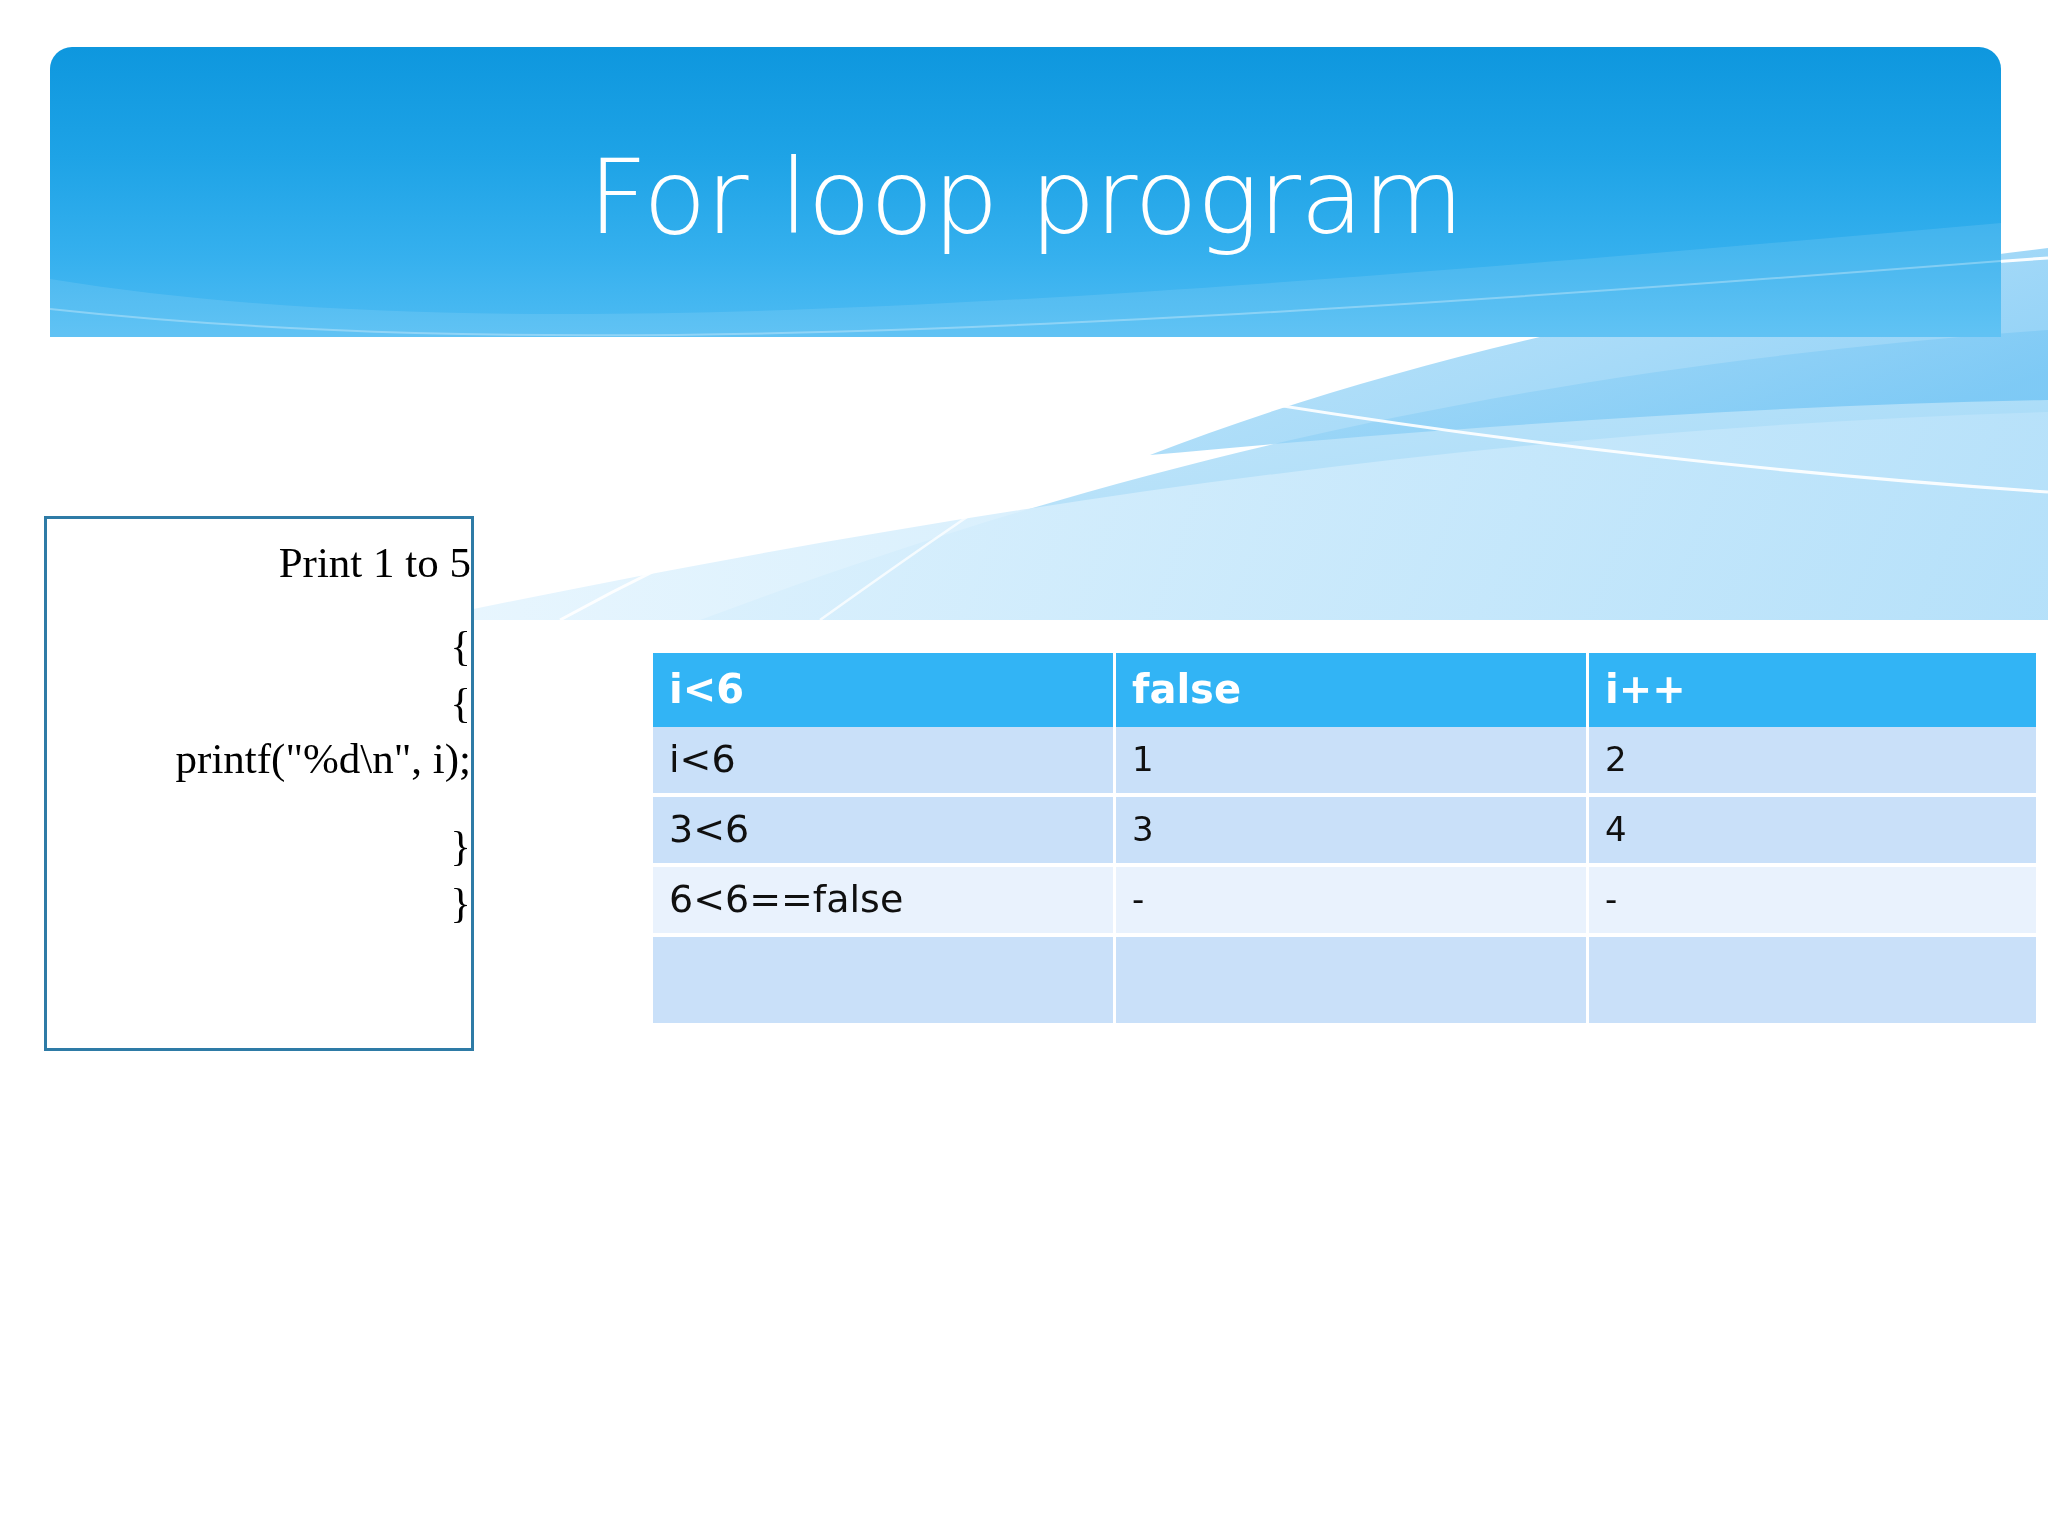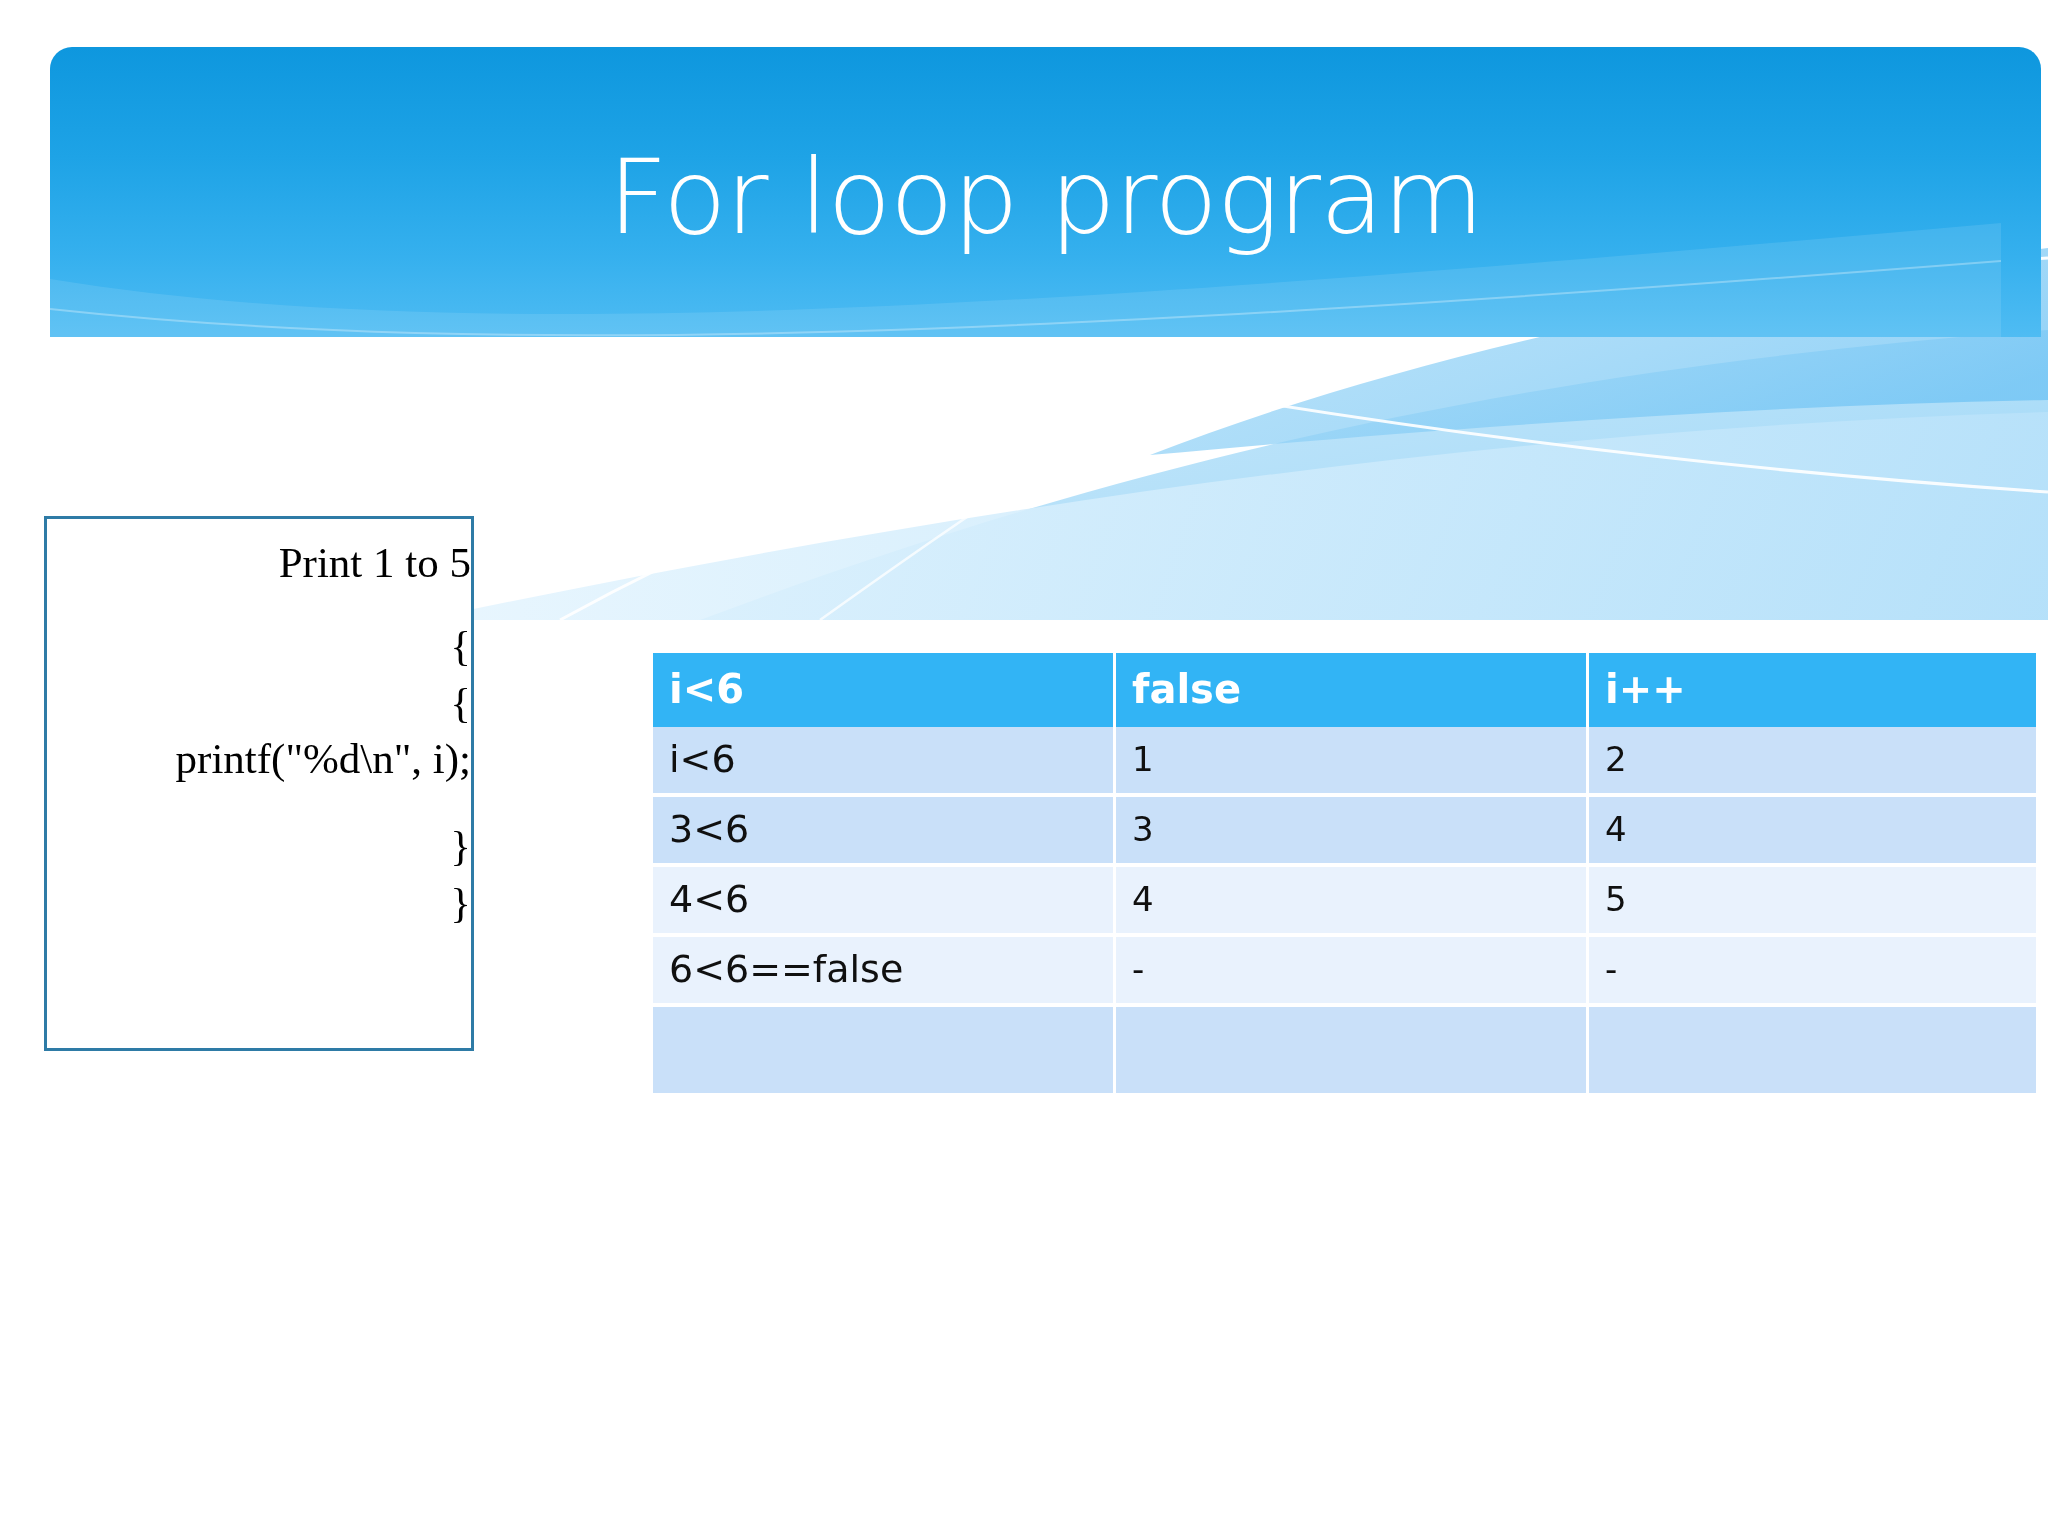--- a/index.html
+++ b/index.html
@@ -37,21 +37,20 @@
   #title-banner {
     position: absolute;
     left: 50px;
     top: 47px;
     width: 1951px;
     height: 290px;
     border-top-left-radius: 22px;
     border-top-right-radius: 22px;
     background: linear-gradient(180deg, #0e97de 0%, #1ea3e6 38%, #35b0ee 72%, #4fbcf3 100%);
     overflow: hidden;
-    padding-left: 40px;
   }
   #title-text {
     position: absolute;
     left: 0;
     right: 0;
     top: 96px;
     text-align: center;
     color: #ffffff;
     font-family: "DejaVu Sans", sans-serif;
     font-weight: 300;
@@ -215,25 +214,20 @@
         <td class="col1">i&lt;6</td>
         <td class="num">1</td>
         <td class="num">2</td>
       </tr>
       <tr class="band-a">
         <td class="col1">3&lt;6</td>
         <td class="num">3</td>
         <td class="num">4</td>
       </tr>
       <tr class="band-b">
-        <td class="col1">4&lt;6</td>
-        <td class="num">4</td>
-        <td class="num">5</td>
-      </tr>
-      <tr class="band-b">
         <td class="col1">6&lt;6==false</td>
         <td class="num">-</td>
         <td class="num">-</td>
       </tr>
       <tr class="band-a last-row">
         <td class="col1"></td>
         <td class="num"></td>
         <td class="num"></td>
       </tr>
     </tbody>

